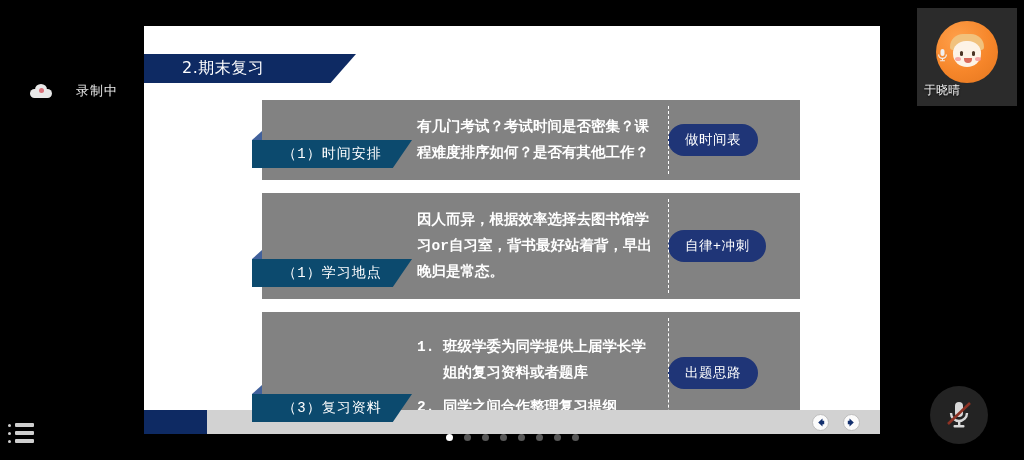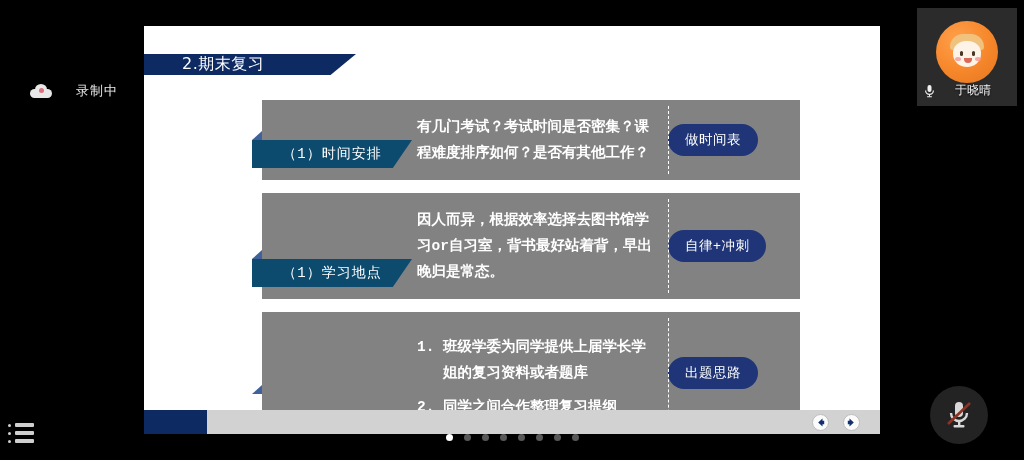--- a/index.html
+++ b/index.html
@@ -62,31 +62,31 @@
     position: absolute; left: 14px; top: 13px; width: 34px; height: 16px;
     background: #f1c27d; border-radius: 17px 17px 4px 4px;
   }
   .avatar .eye { position: absolute; width: 3px; height: 5px; background: #4b3525; border-radius: 2px; top: 30px; }
   .avatar .eye.l { left: 24px; } .avatar .eye.r { left: 36px; }
   .avatar .blush { position: absolute; width: 6px; height: 4px; background: #f49a9a; border-radius: 50%; top: 36px; opacity:.85; }
   .avatar .blush.l { left: 19px; } .avatar .blush.r { left: 39px; }
   .avatar .mouth { position: absolute; left: 28px; top: 37px; width: 8px; height: 5px; background: #d96a5a; border-radius: 0 0 6px 6px; }
   .tile-name {
     position: absolute; left: 7px; bottom: 7px; display: flex; align-items: center; gap: 20px;
-    color: #f2f2f2; font-size: 12px; text-shadow: 0 1px 2px rgba(0,0,0,.9);
+    color: #f2f2f2; font-size: 12px; text-shadow: 0 1px 2px rgba(0,0,0,.9); flex-direction: column;
   }
   .mic-sm { width: 11px; height: 14px; }
 
   
   .slide {
     position: absolute; left: 144px; top: 26px; width: 736px; height: 408px;
     background: #ffffff;
   }
   .title-banner {
-    position: absolute; left: 0; top: 28px; width: 212px; height: 21px;
+    position: absolute; left: 0; top: 28px; width: 212px; height: 29px;
     background: #0e2a63;
     clip-path: polygon(0 0, 100% 0, 88% 100%, 0 100%);
     display: flex; align-items: center;
   }
   .title-banner span {
     color: #ffffff; font-size: 16px; padding-left: 38px; letter-spacing: .5px;
   }
 
   .logo { position: absolute; right: 10px; top: 8px; display: flex; align-items: center; gap: 6px; }
   .logo-emblem {
@@ -261,20 +261,21 @@
 
       <div class="row">
         <div class="row-left">
           <div class="row-body">
             <ol>
               <li>班级学委为同学提供上届学长学姐的复习资料或者题库</li>
               <li>同学之间合作整理复习提纲</li>
             </ol>
           </div>
           <div class="tag-fold"></div>
+          <div class="tag">（3）复习资料</div>
           <div class="divider"></div>
         </div>
         <div class="row-right">
           <button class="pill">出题思路</button>
         </div>
       </div>
 
     </div>
 
     <div class="slide-footer"></div>

